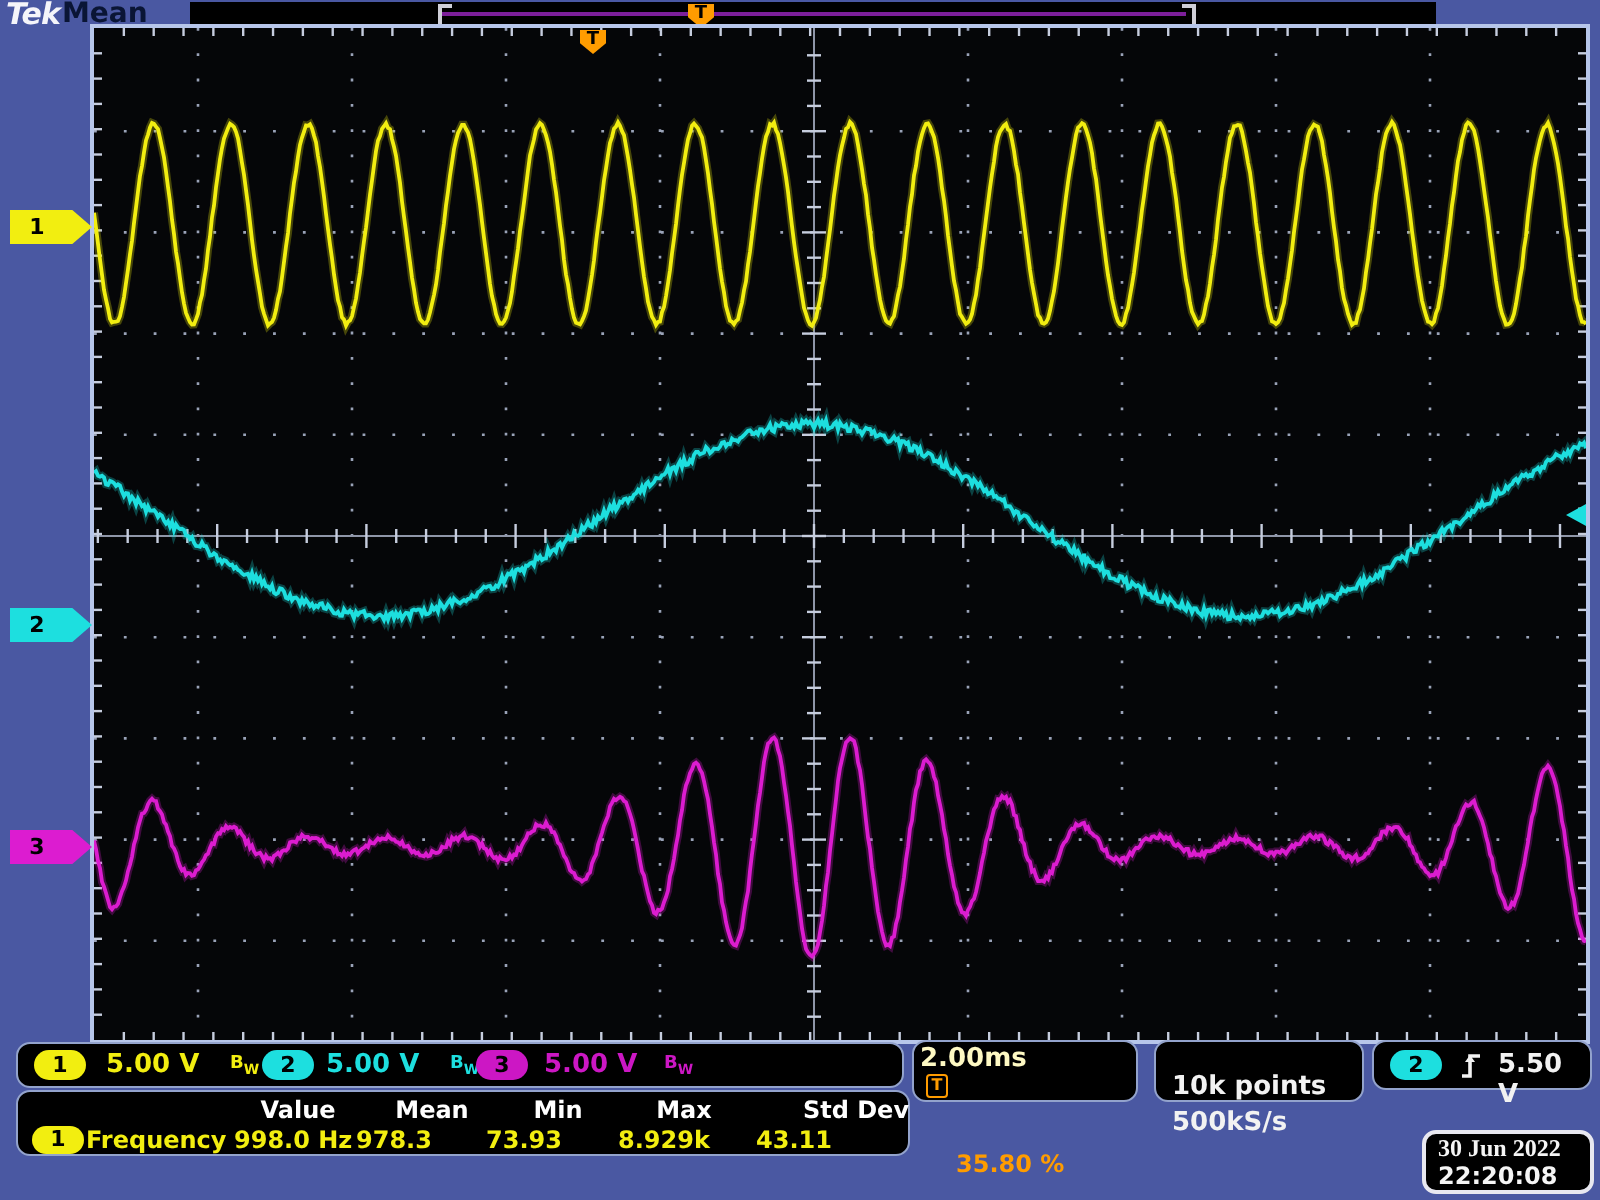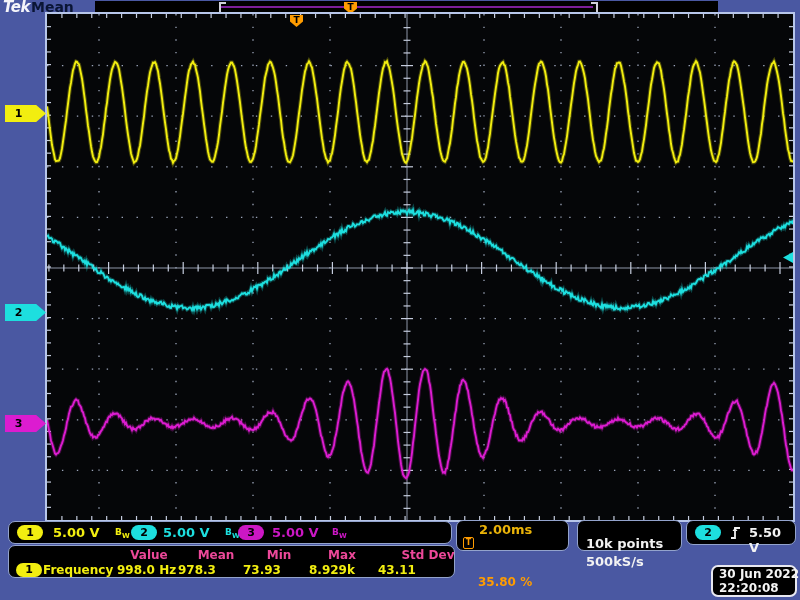--- a/index.html
+++ b/index.html
@@ -43,35 +43,35 @@
   #acq-box{left:577px;top:520px;width:105px;height:31px;}
   #trig-box{left:686px;top:520px;width:110px;height:25px;}
   #date-box{left:711px;top:565px;width:86px;height:32px;border:2px solid #e8e8f0;border-radius:7px;}
   .badge{position:absolute;width:26px;height:15px;border-radius:8px;color:#000;
     font:bold 11px "DejaVu Sans",sans-serif;text-align:center;line-height:15px;top:3px;}
   .b-yellow{background:#f2ee10;} .b-cyan{background:#1ddfdf;} .b-magenta{background:#cc17c4;}
   .scale{position:absolute;top:3px;font:bold 13px "DejaVu Sans",sans-serif;}
   .t-yellow{color:#f2ee10;} .t-cyan{color:#1ddfdf;} .t-magenta{color:#cc17c4;}
   .bw{position:absolute;top:5px;font:bold 9px "DejaVu Sans",sans-serif;}
   .bw sub{font-size:7px;}
-  .mhead{position:absolute;top:2px;font:bold 12px "DejaVu Sans",sans-serif;color:#ec4899;text-align:center;width:76px;}
+  .mhead{position:absolute;top:2px;font:bold 12px "DejaVu Sans",sans-serif;color:#ffffff;text-align:center;width:76px;}
   .mval{position:absolute;top:17px;font:bold 12px "DejaVu Sans",sans-serif;color:#f2ee10;text-align:left;width:76px;}
   #meas-name{position:absolute;top:17px;left:34px;font:bold 12px "DejaVu Sans",sans-serif;color:#f2ee10;}
   #meas-badge{top:17px;left:7px;height:14px;line-height:14px;}
-  #horiz-scale{position:absolute;left:22px;top:1px;font:bold 13px "DejaVu Sans",sans-serif;color:#eab308;}
+  #horiz-scale{position:absolute;left:3px;top:1px;font:bold 13px "DejaVu Sans",sans-serif;color:#fef9c3;}
   #horiz-pos{position:absolute;left:21px;top:15px;font:bold 12px "DejaVu Sans",sans-serif;color:#ff9c00;margin-top:39px;}
   #t-icon{position:absolute;left:6px;top:16px;width:9px;height:10px;border:1.5px solid #ff9c00;
     color:#ff9c00;font:bold 8px "DejaVu Sans",sans-serif;text-align:center;line-height:10px;border-radius:2px;}
   #samp-rate{position:absolute;left:8px;top:1px;font:bold 13px "DejaVu Sans",sans-serif;color:#f2f2f2;margin-top:32px;}
   #rec-len{position:absolute;left:8px;top:15px;font:bold 13px "DejaVu Sans",sans-serif;color:#f2f2f2;}
   #trig-badge{top:4px;left:8px;}
   #slope-icon{position:absolute;left:42px;top:4px;}
   #trig-level{position:absolute;left:62px;top:4px;font:bold 13px "DejaVu Sans",sans-serif;color:#f2f2f2;}
   #date-txt,#time-txt{position:absolute;left:6px;font:bold 12px "DejaVu Sans",sans-serif;color:#f5f5f5;white-space:nowrap;}
-  #date-txt{top:0px;} #time-txt{top:14px;}
+  #date-txt{top:0px;font-family:Liberation Serif, serif;} #time-txt{top:14px;}
   svg{position:absolute;left:0;top:0;z-index:1;}
 </style>
 </head>
 <body>
 
 <svg id="scope-svg" width="800" height="600">
     <rect x="47" y="14" width="746" height="506" fill="#050608"></rect>
     <line x1="99" y1="14" x2="99" y2="520" stroke="#9aa3b8" stroke-width="1.3" stroke-dasharray="1.4 11.25"></line>
     <line x1="176" y1="14" x2="176" y2="520" stroke="#9aa3b8" stroke-width="1.3" stroke-dasharray="1.4 11.25"></line>
     <line x1="253" y1="14" x2="253" y2="520" stroke="#9aa3b8" stroke-width="1.3" stroke-dasharray="1.4 11.25"></line>

